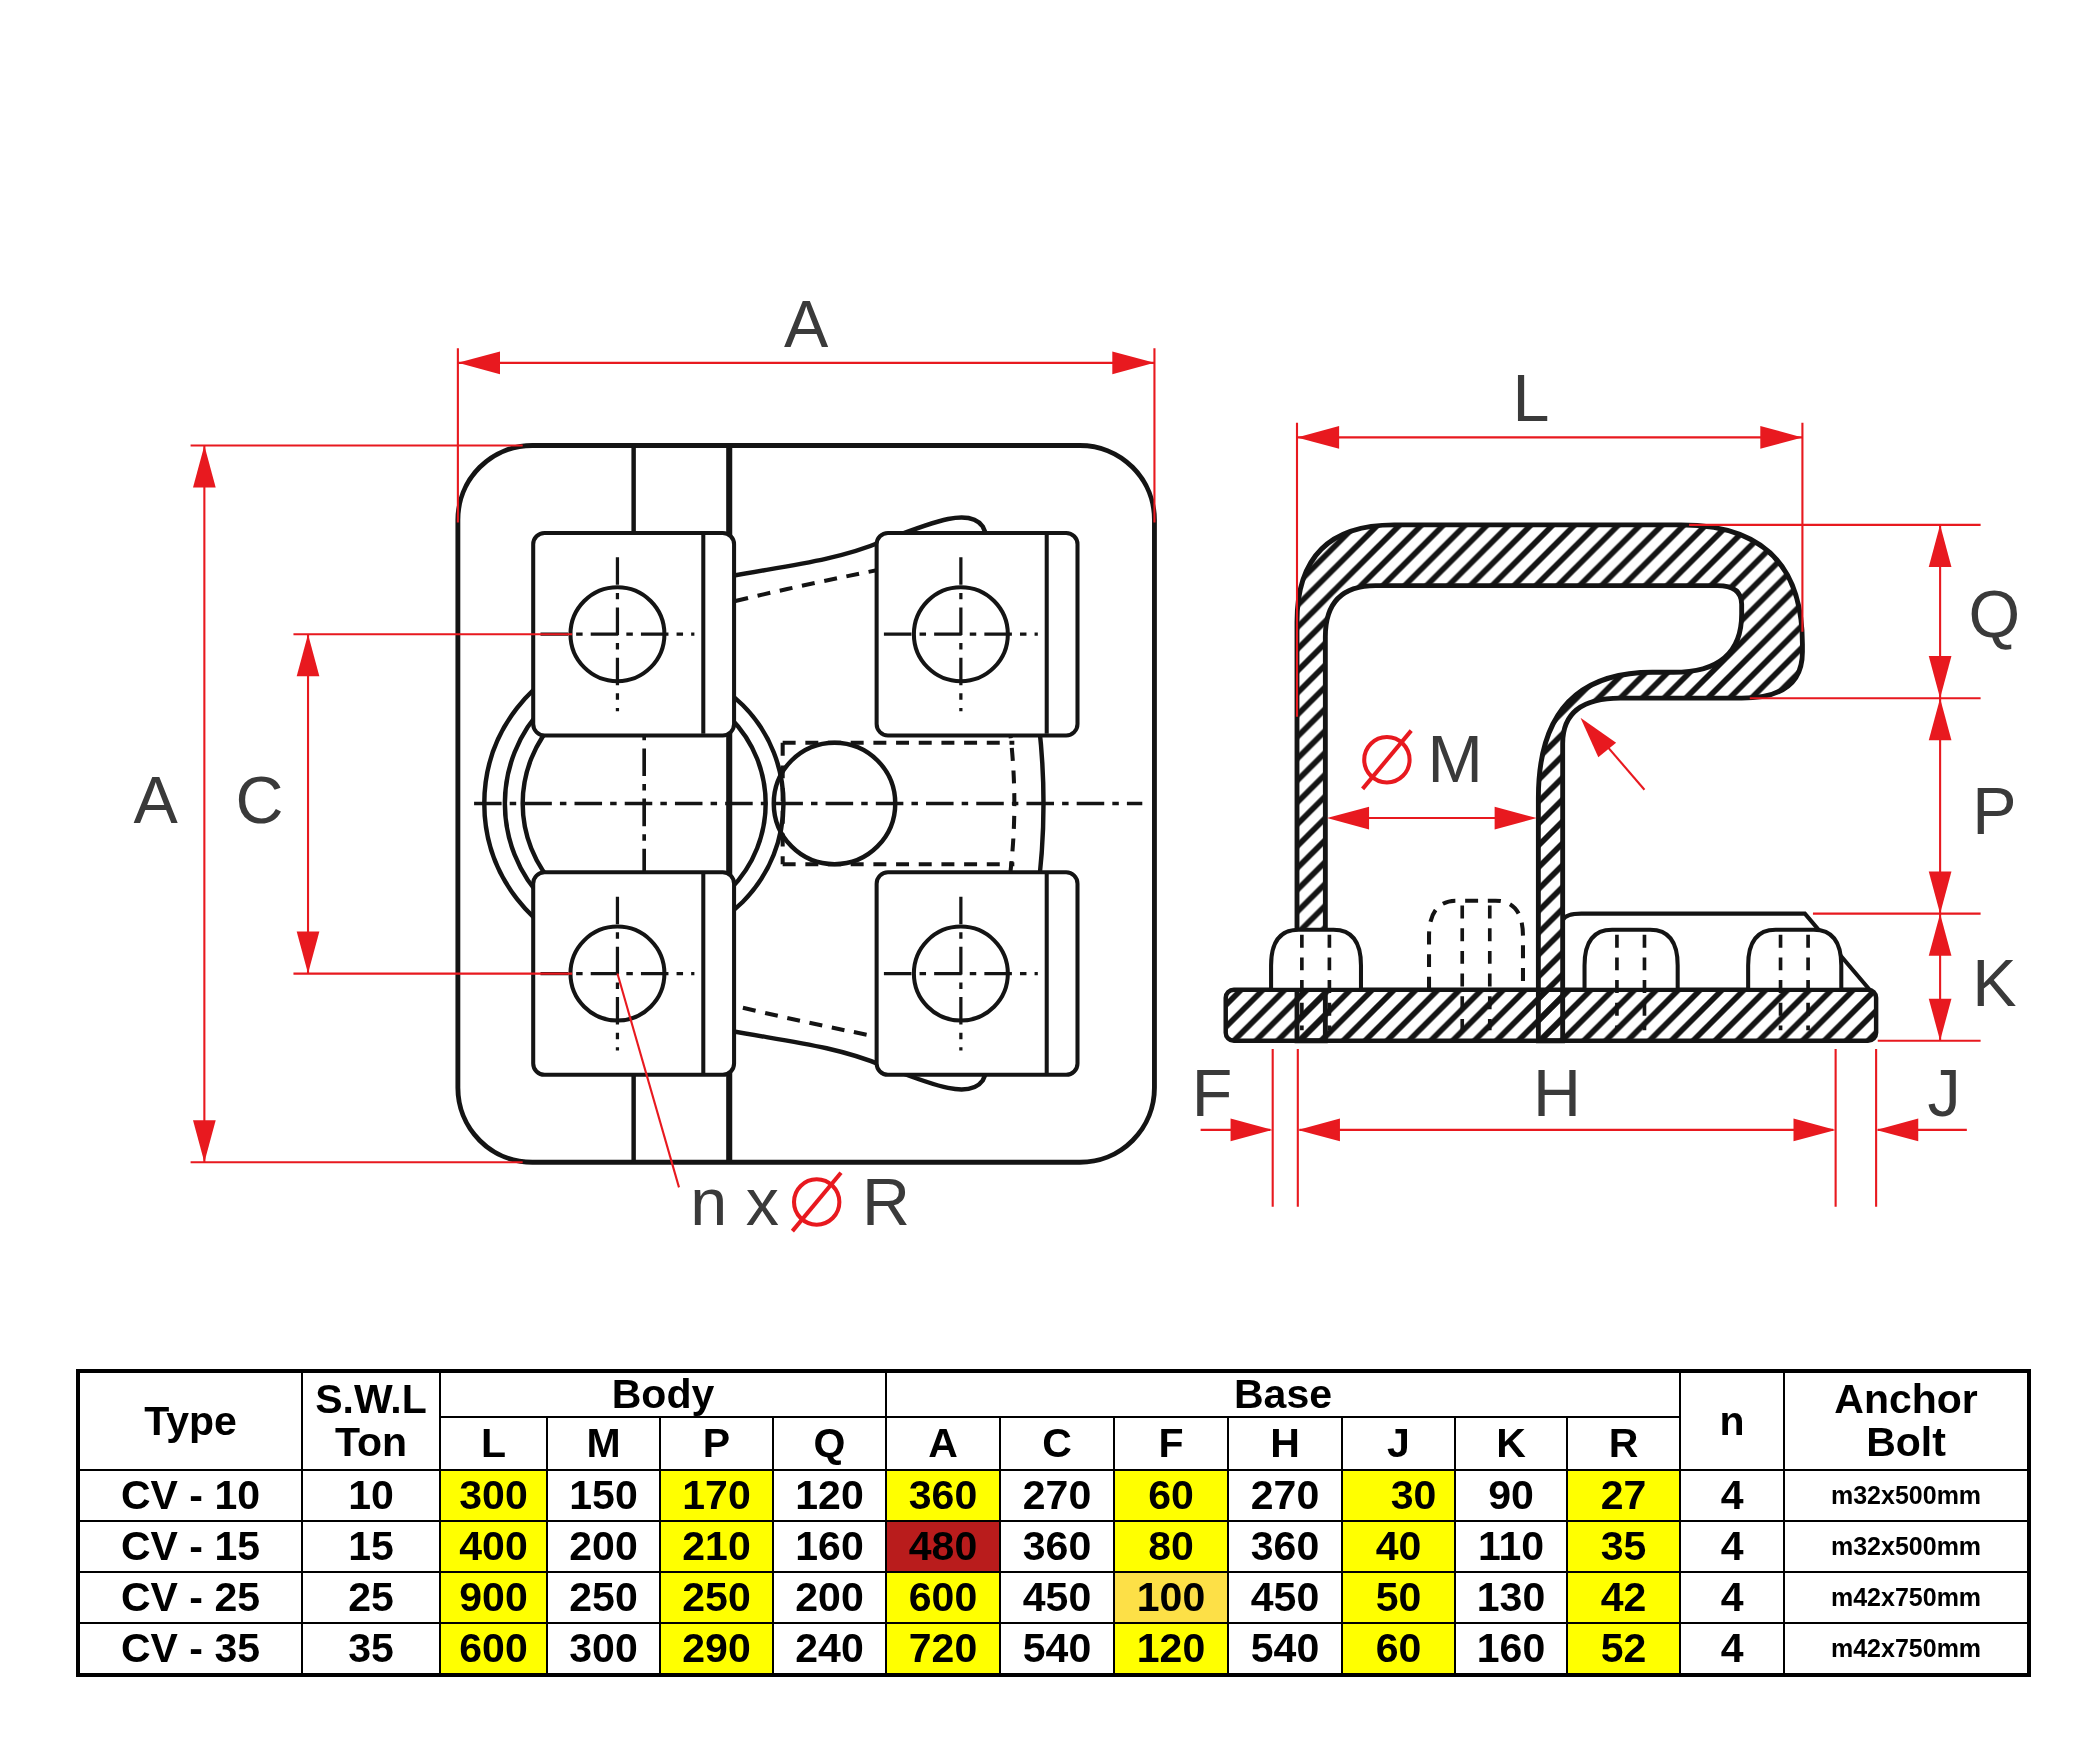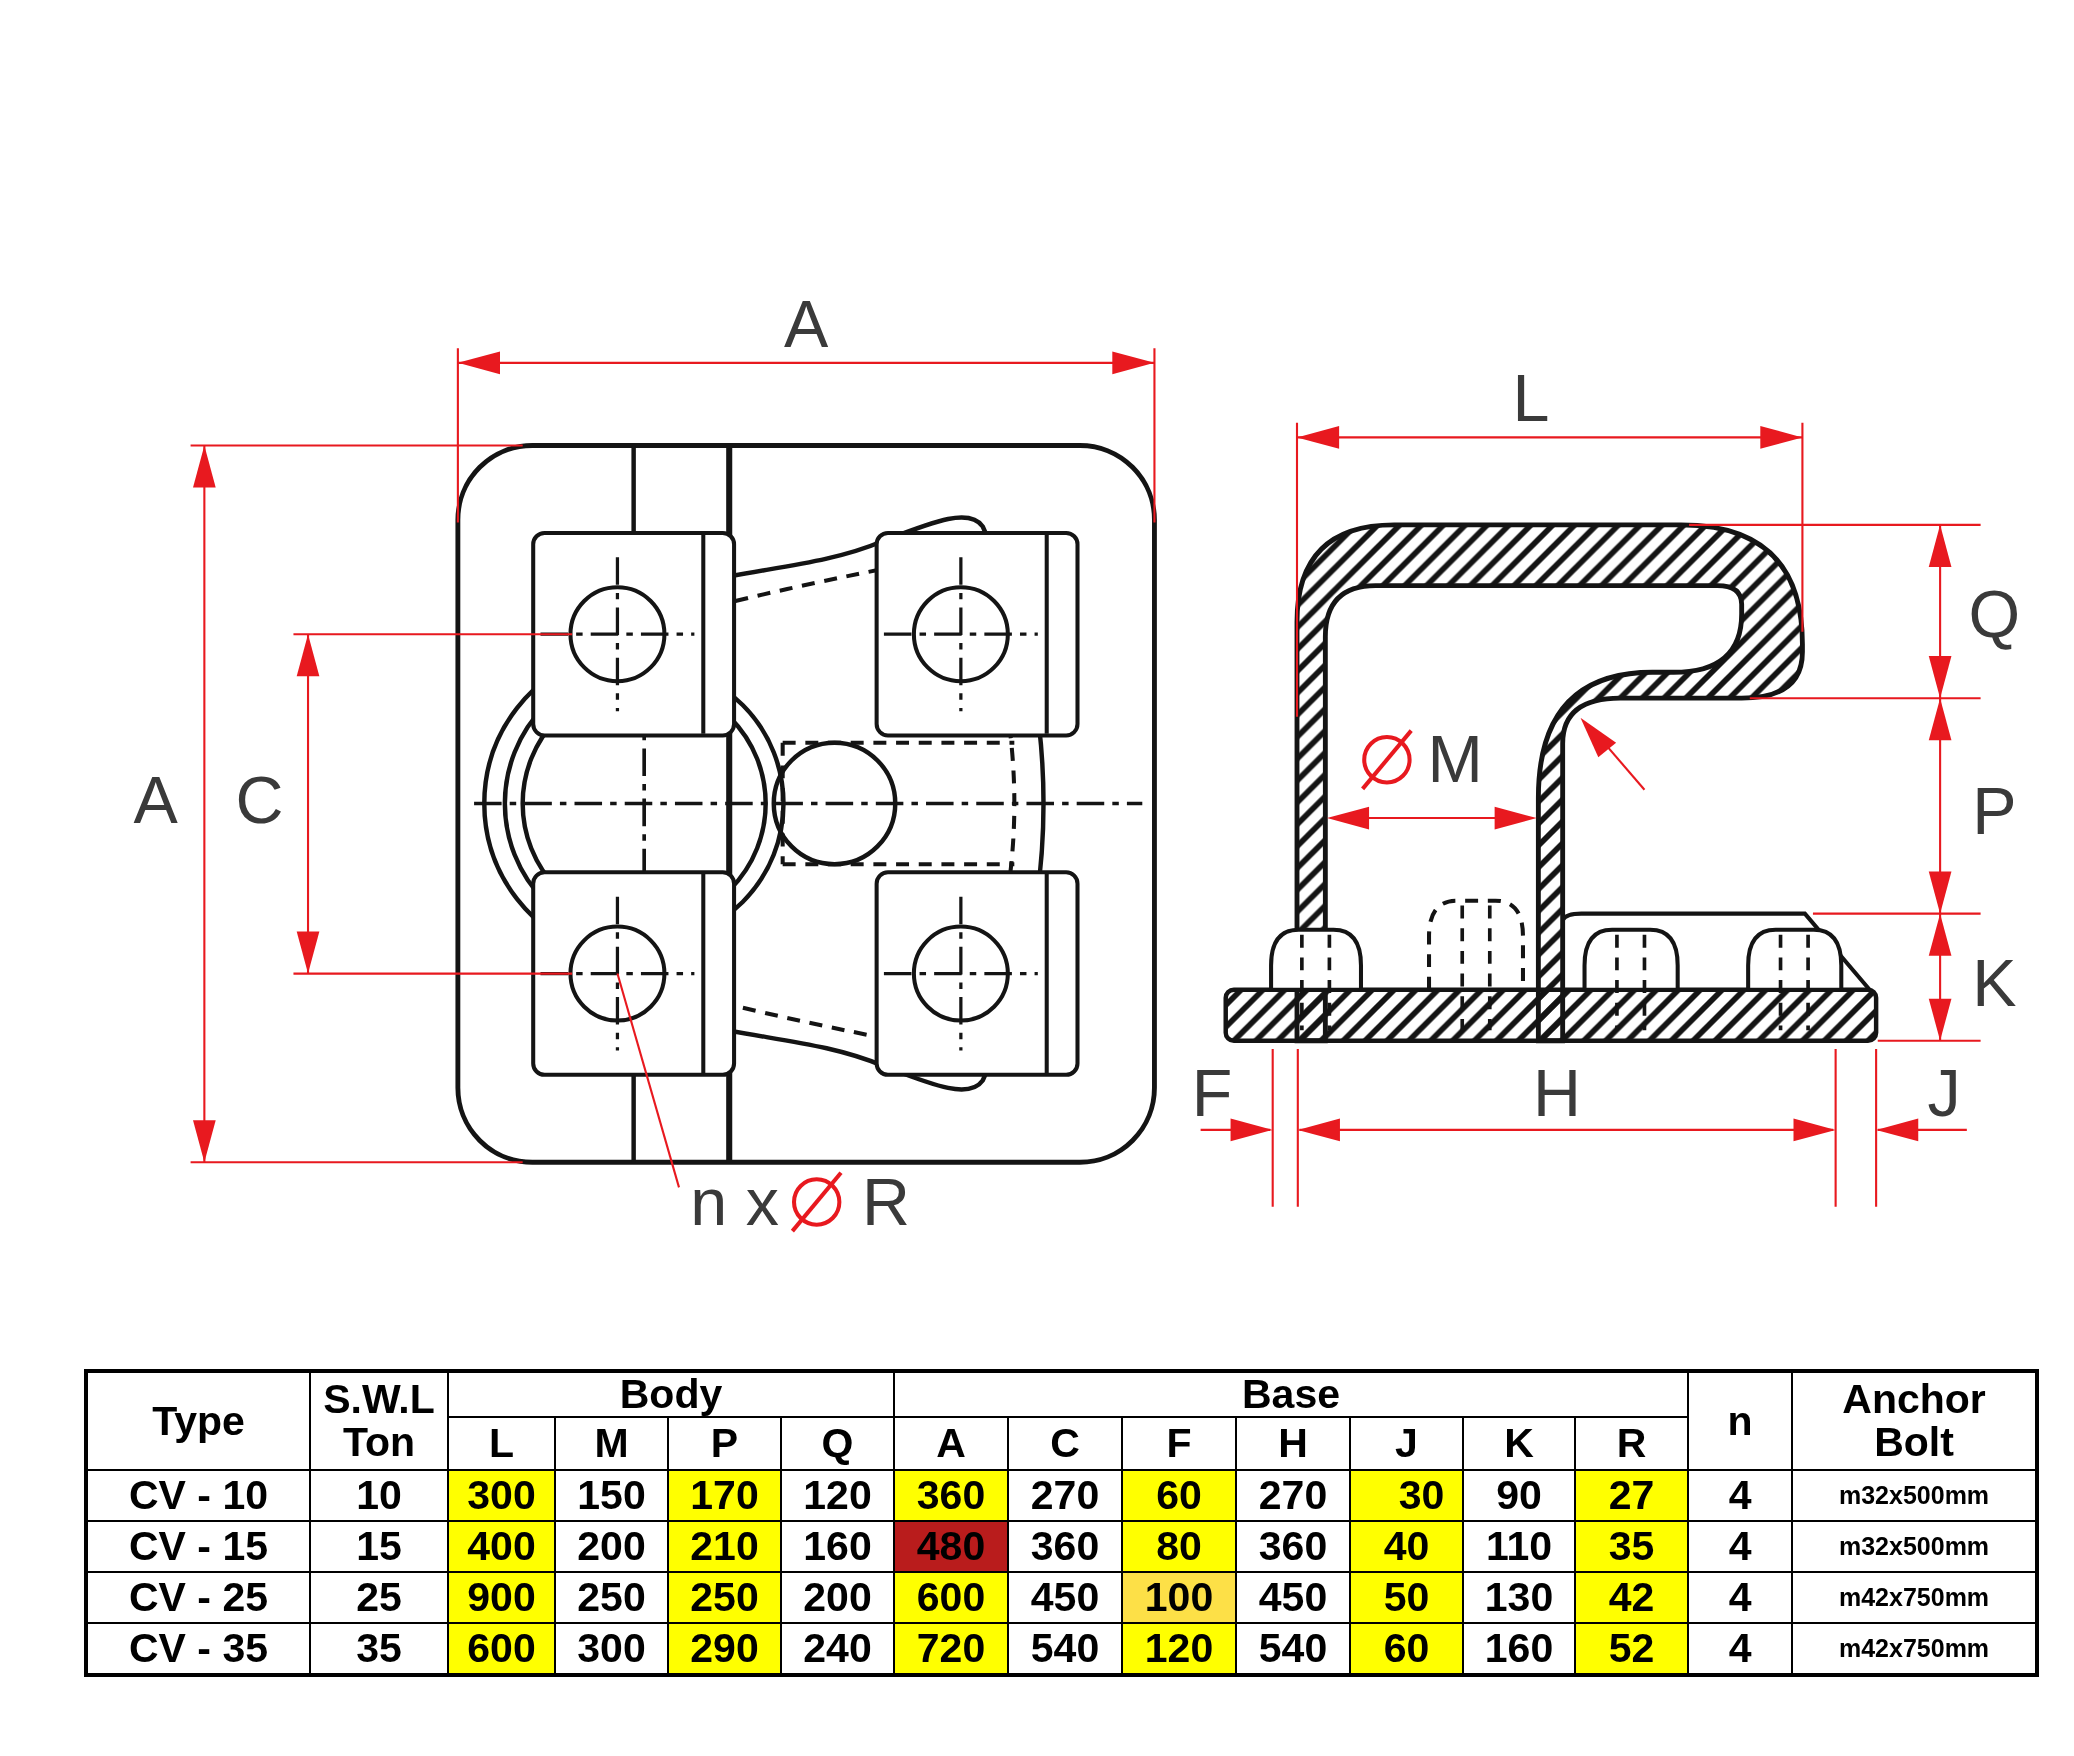--- a/index.html
+++ b/index.html
@@ -20,21 +20,21 @@
   .kfill  {stroke:var(--ink);fill:#ffffff;}
   .khatch {stroke:var(--ink);fill:url(#hatch);}
   .hidden {stroke:var(--ink);fill:none;stroke-dasharray:16 12;}
   .cline  {stroke:var(--ink);fill:none;stroke-dasharray:34 10 8 10;}
   .red    {stroke:var(--dim-red);fill:none;stroke-width:2.6;}
   .redf   {fill:var(--dim-red);stroke:none;}
   .redg   {stroke:var(--dim-red);fill:none;stroke-width:5;}
   .lbl    {fill:var(--label);font-family:"Liberation Sans",sans-serif;font-size:82px;}
 
   
-  .tablewrap{position:absolute;left:84px;top:1369px;width:1952px;height:308px;}
+  .tablewrap{position:absolute;left:76px;top:1369px;width:1952px;height:308px;}
   table.spec{width:100%;height:100%;border-collapse:collapse;table-layout:fixed;
              font-family:"Liberation Sans",sans-serif;font-weight:bold;color:#000;}
   table.spec{border:4.9px solid #000;}
   .spec th,.spec td{border:2.4px solid #000;text-align:center;vertical-align:middle;
                     padding:0;font-size:41px;line-height:1.05;overflow:hidden;}
   .spec thead tr.h1{height:43px;}
   .spec thead tr.h2{height:53px;}
   .spec td.anchor{font-size:25px;}
 </style>
 </head>

